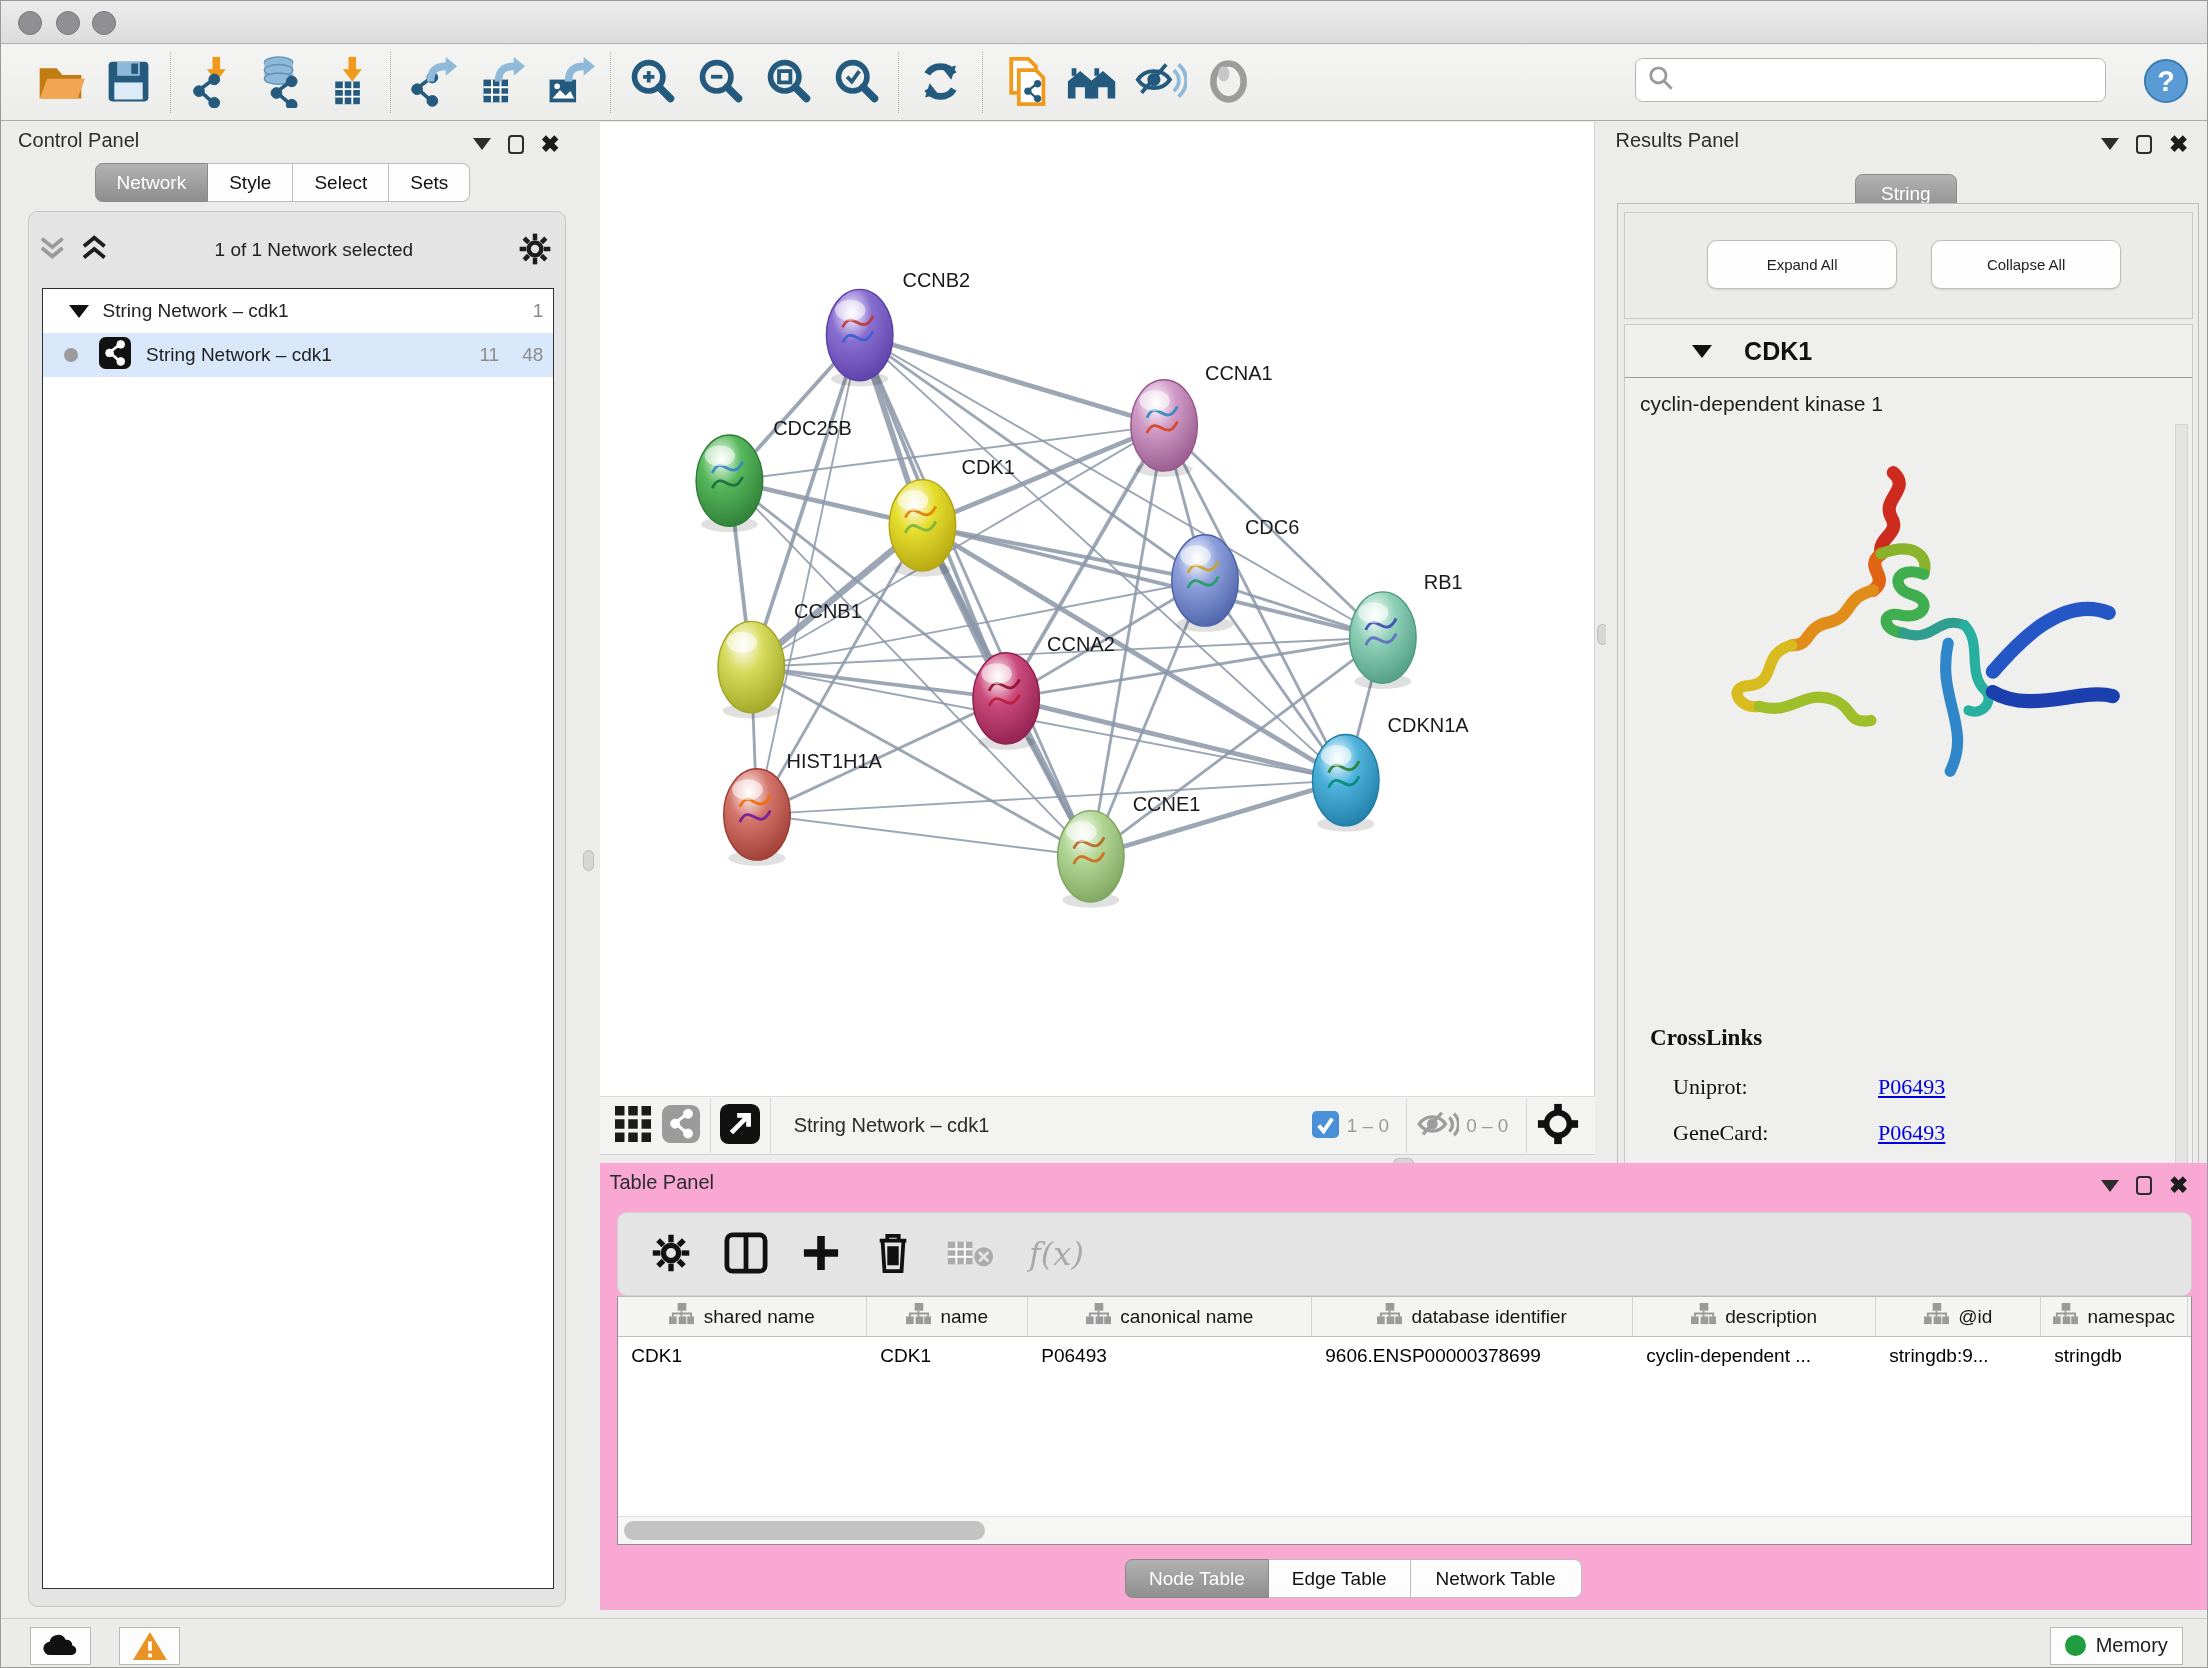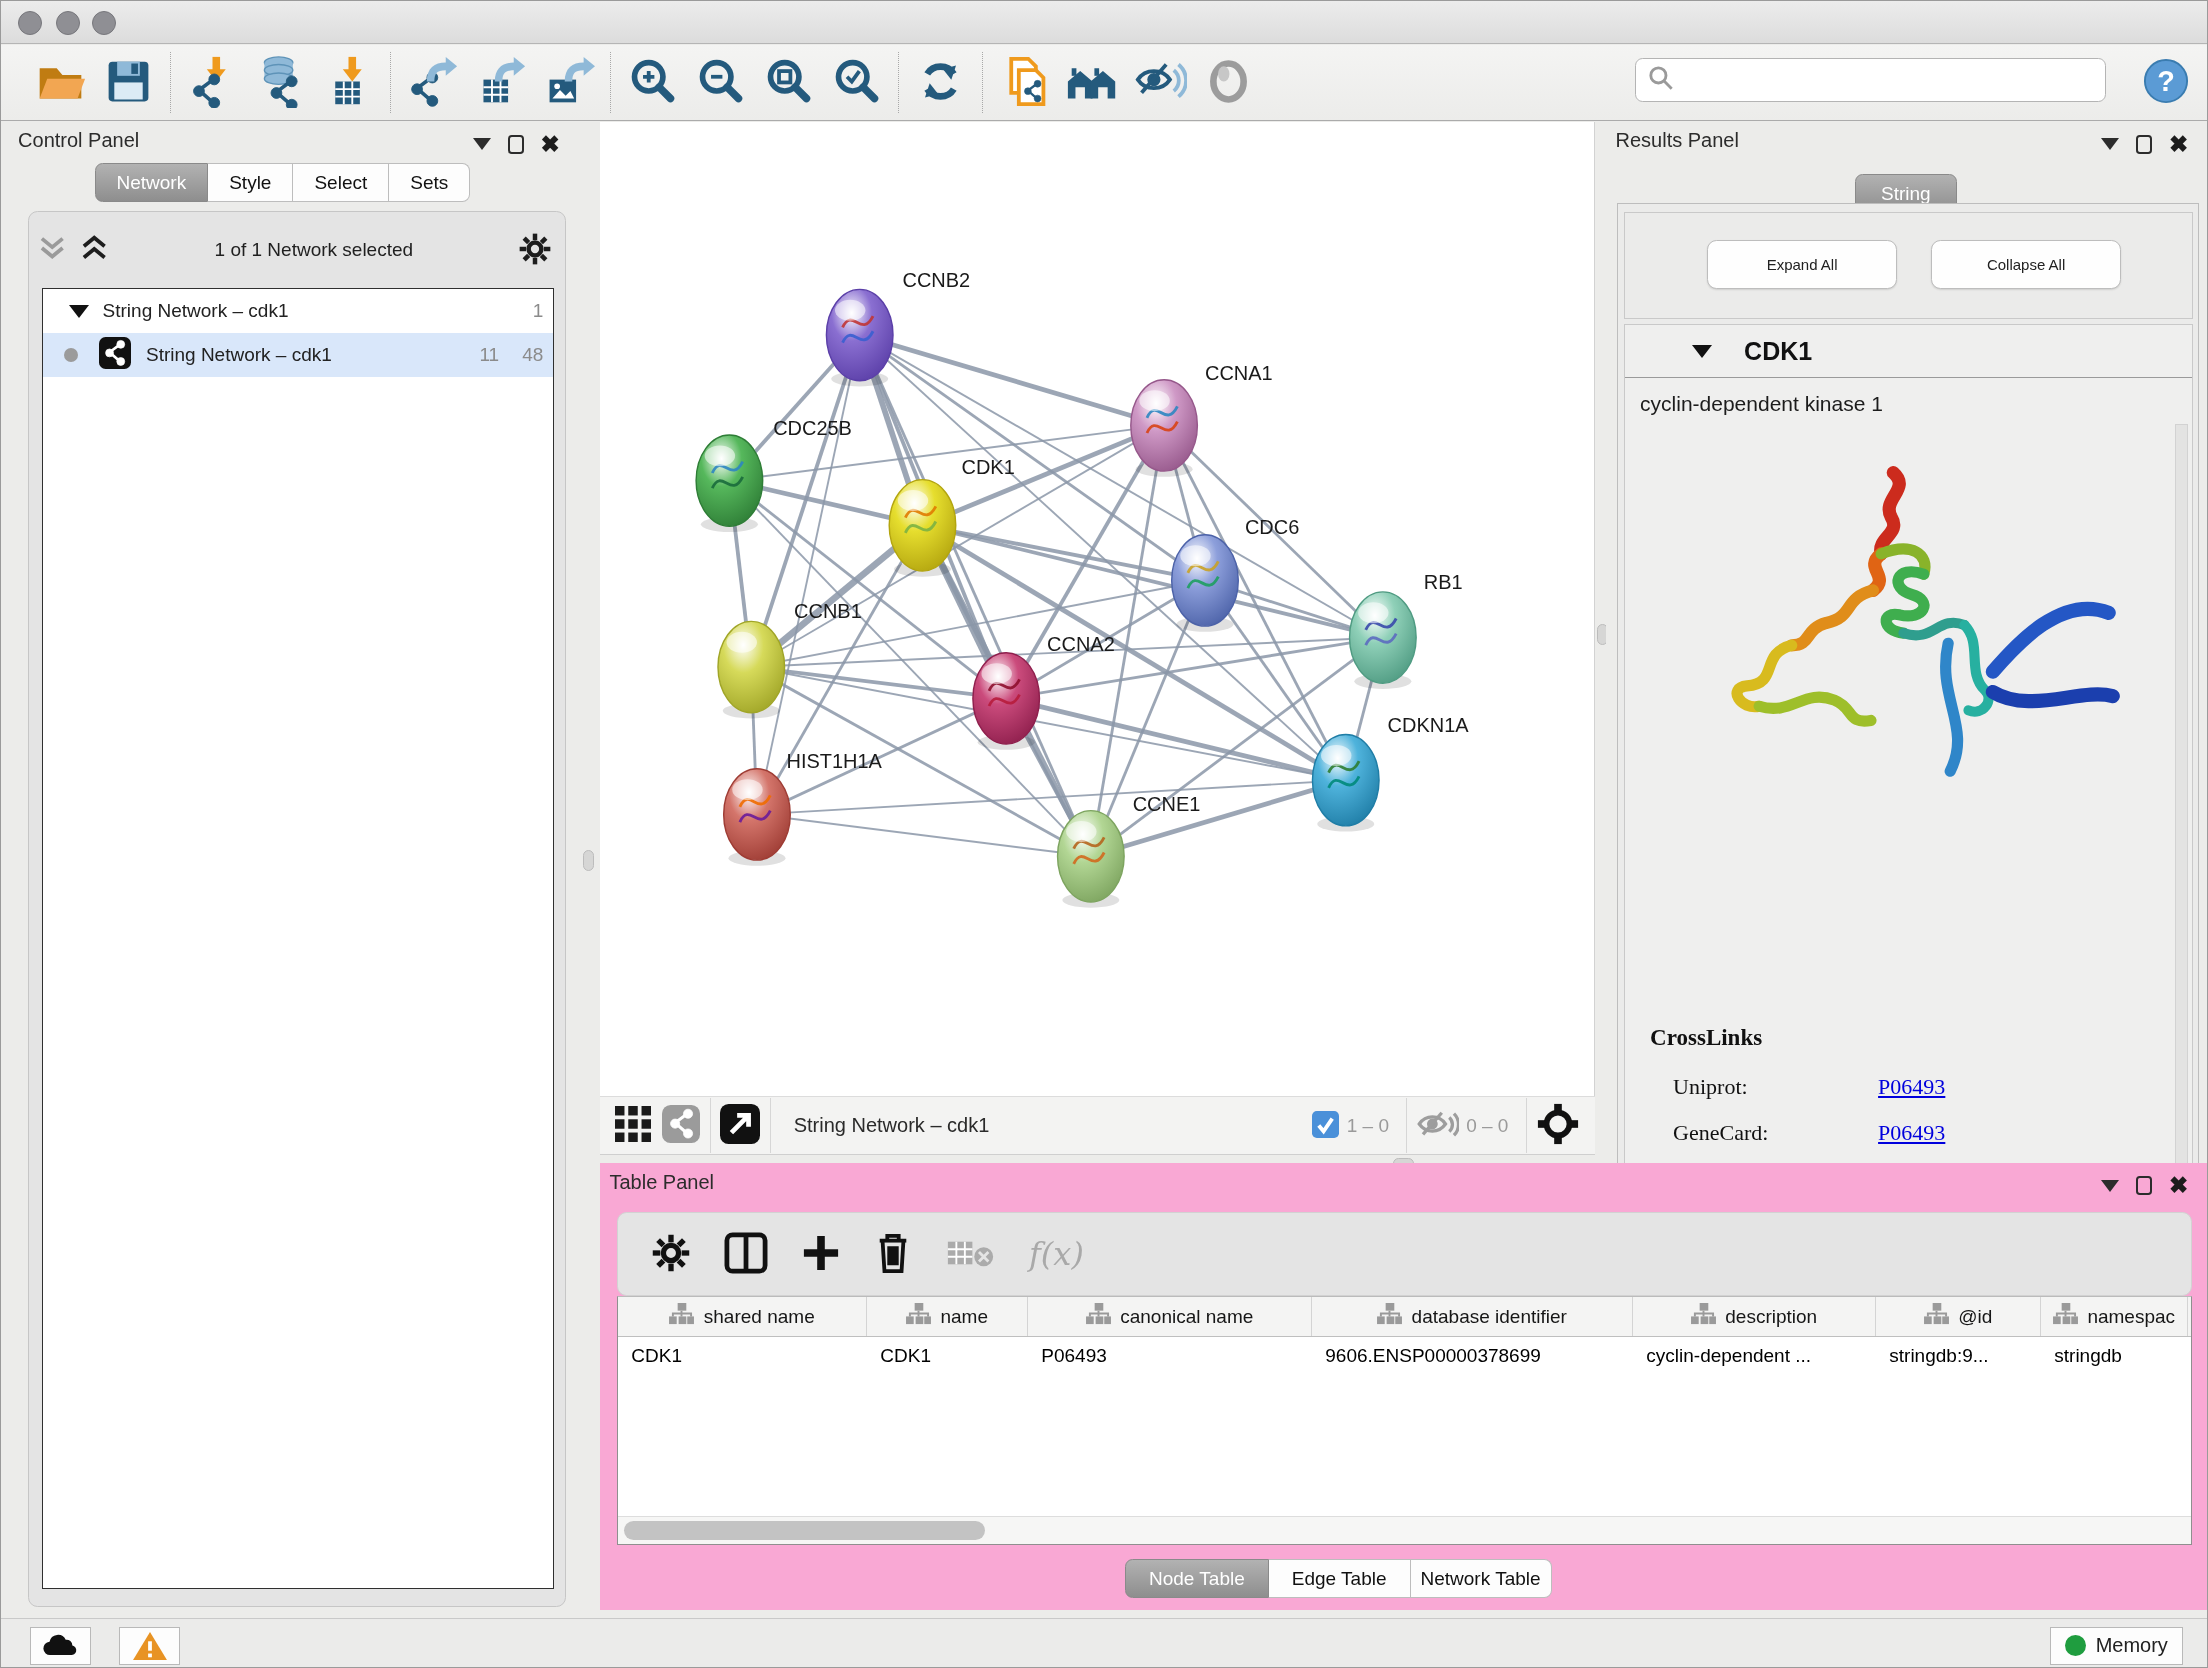--- a/index.html
+++ b/index.html
@@ -849,21 +849,21 @@
             <div class="tbl-cell" style="width:147px">stringdb</div>
           </div>
         </div>
       <div class="tbl-hscroll">
         <div class="tbl-thumb"></div>
       </div>
     </div>
     <div class="tp-tabs" id="tp-tabs">
         <div class="seg-tab first  sel" style="padding:0 23px">Node Table</div>
         <div class="seg-tab   " style="padding:0 23px">Edge Table</div>
-        <div class="seg-tab  last " style="padding:0 10px">Network Table</div>
+        <div class="seg-tab  last " style="padding:0 25px">Network Table</div>
       </div>
   </div>
 
   <div class="bottombar">
     <div class="bb-btn" style="left:28.5px; width:61px;" id="cloud-slot">
         <svg width="38" height="27" viewBox="0 0 40 28">
           <path d="M10 24 a7 7 0 0 1 -1 -14 a9 9 0 0 1 17 -2 a6 6 0 0 1 7 6 a5 5 0 0 1 -2 10 Z" fill="#111"></path>
         </svg>
       </div>
     <div class="bb-btn" style="left:118px; width:61px;" id="warn-slot">

